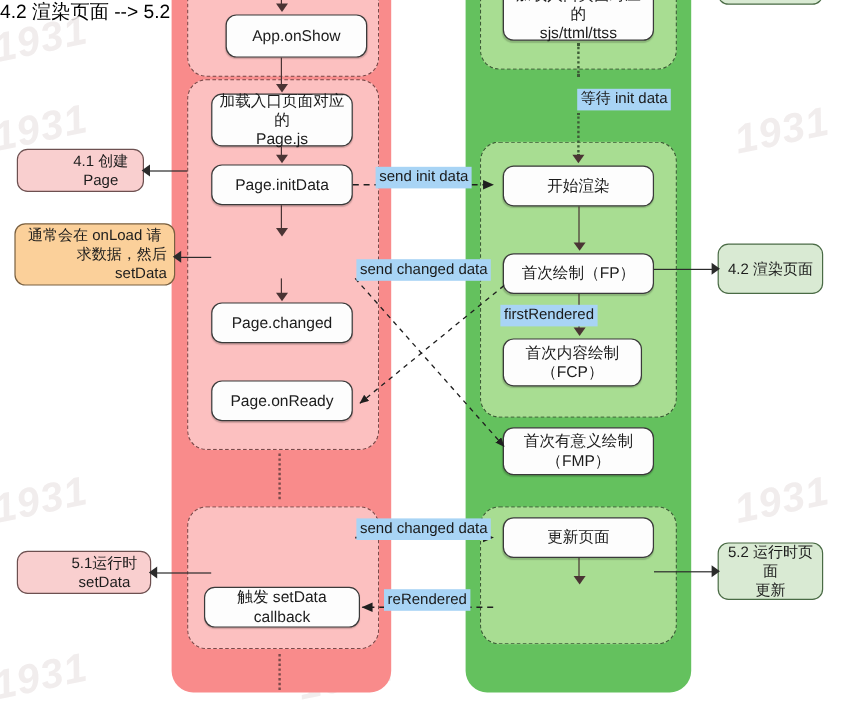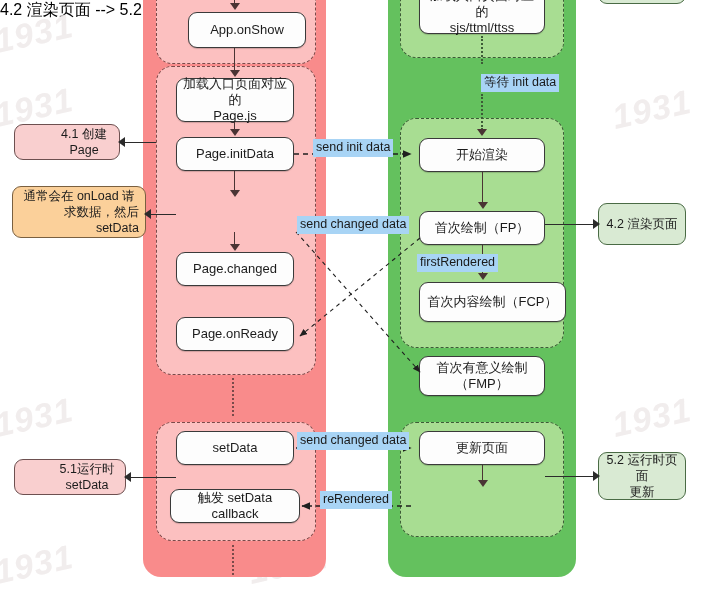--- a/index.html
+++ b/index.html
@@ -134,43 +134,40 @@
 
 
   <div class="node" style="left:176px;top:252px;width:118px;height:34px;">
     <span>Page.changed</span>
   </div>
 
   <div class="node" style="left:176px;top:317px;width:118px;height:34px;">
     <span>Page.onReady</span>
   </div>
 
-  <div class="node" style="left:176px;top:431px;width:118px;height:34px;">
-    <span>setData</span>
-  </div>
 
   <div class="node" style="left:170px;top:489px;width:130px;height:34px;">
     <span>触发 setData callback</span>
   </div>
 
   
   <div class="node" style="left:419px;top:-10px;width:126px;height:44px;flex-direction:column;">
     <span>加载入口页面对应的</span>
     <span>sjs/ttml/ttss</span>
   </div>
 
   <div class="node" style="left:419px;top:138px;width:126px;height:34px;">
     <span>开始渲染</span>
   </div>
 
   <div class="node" style="left:419px;top:211px;width:126px;height:34px;">
     <span>首次绘制（FP）</span>
   </div>
 
-  <div class="node" style="left:419px;top:282px;width:147px;height:40px;flex-direction:row;text-align:right;">
+  <div class="node" style="left:419px;top:282px;width:116px;height:40px;flex-direction:column;text-align:right;">
     <span>首次内容绘制</span>
     <span>（FCP）</span>
   </div>
 
   <div class="node" style="left:419px;top:356px;width:126px;height:40px;flex-direction:column;text-align:center;">
     <span>首次有意义绘制</span>
     <span>（FMP）</span>
   </div>
 
   <div class="node" style="left:419px;top:431px;width:126px;height:34px;">

